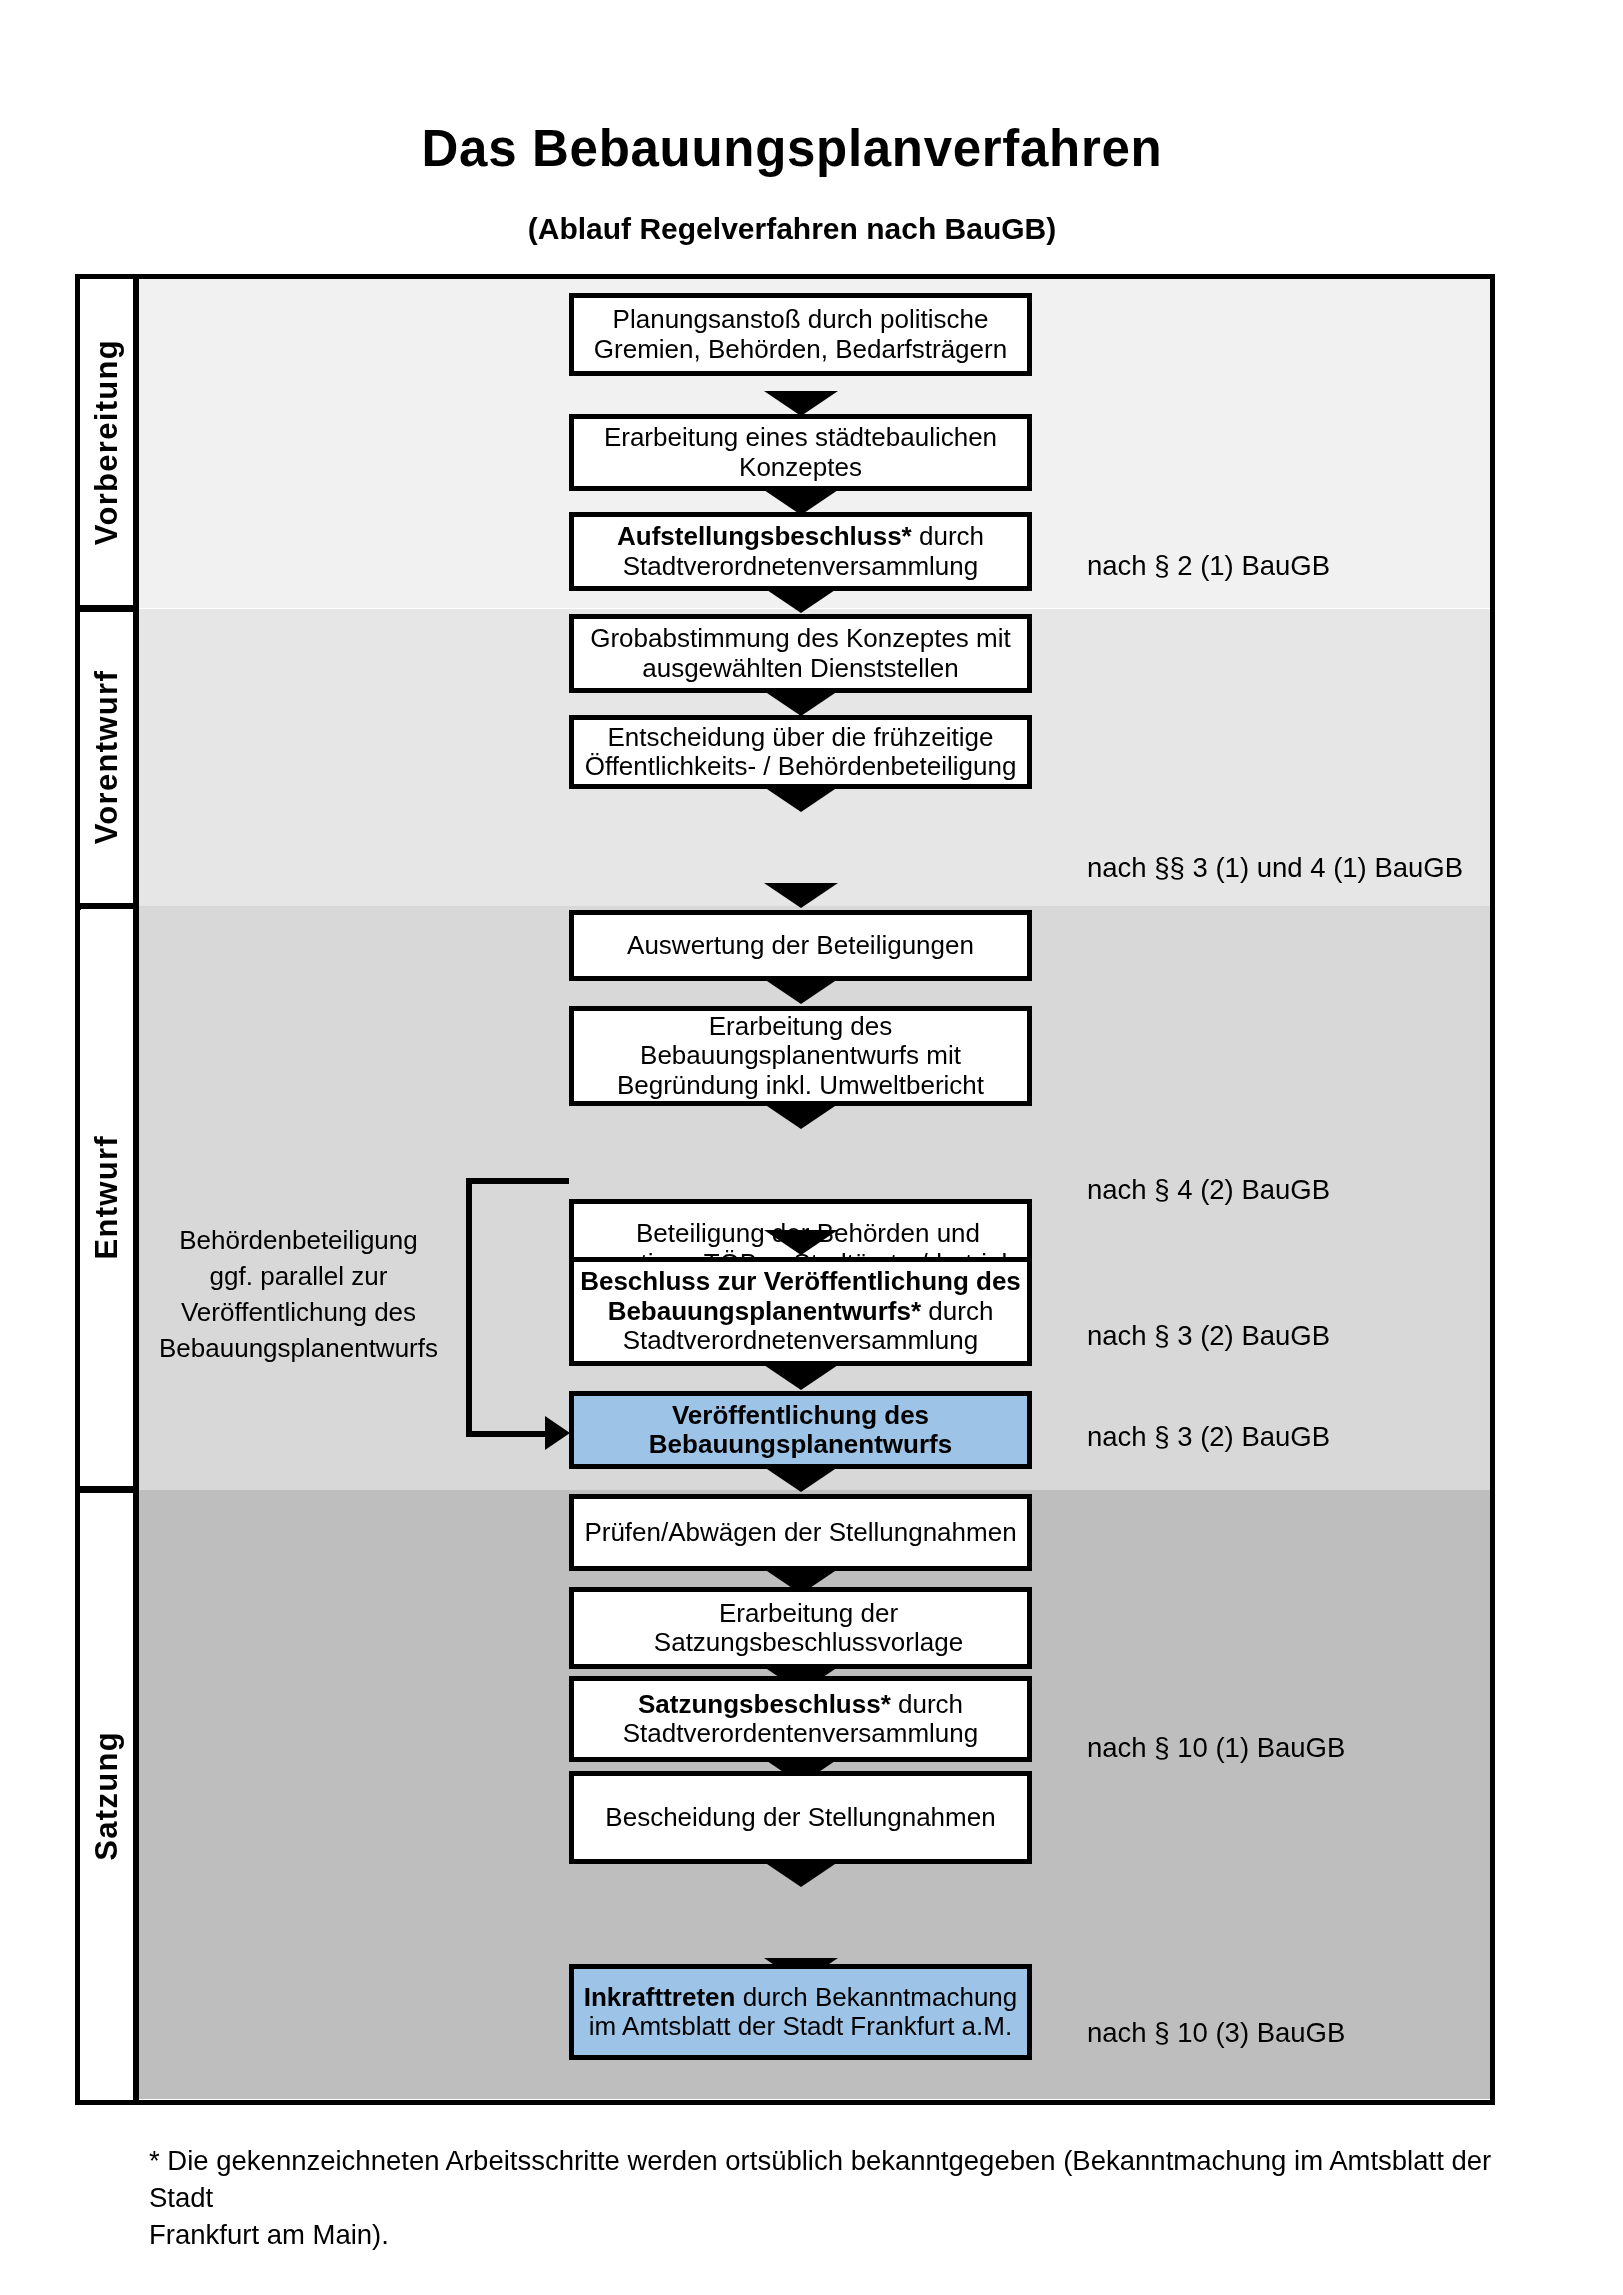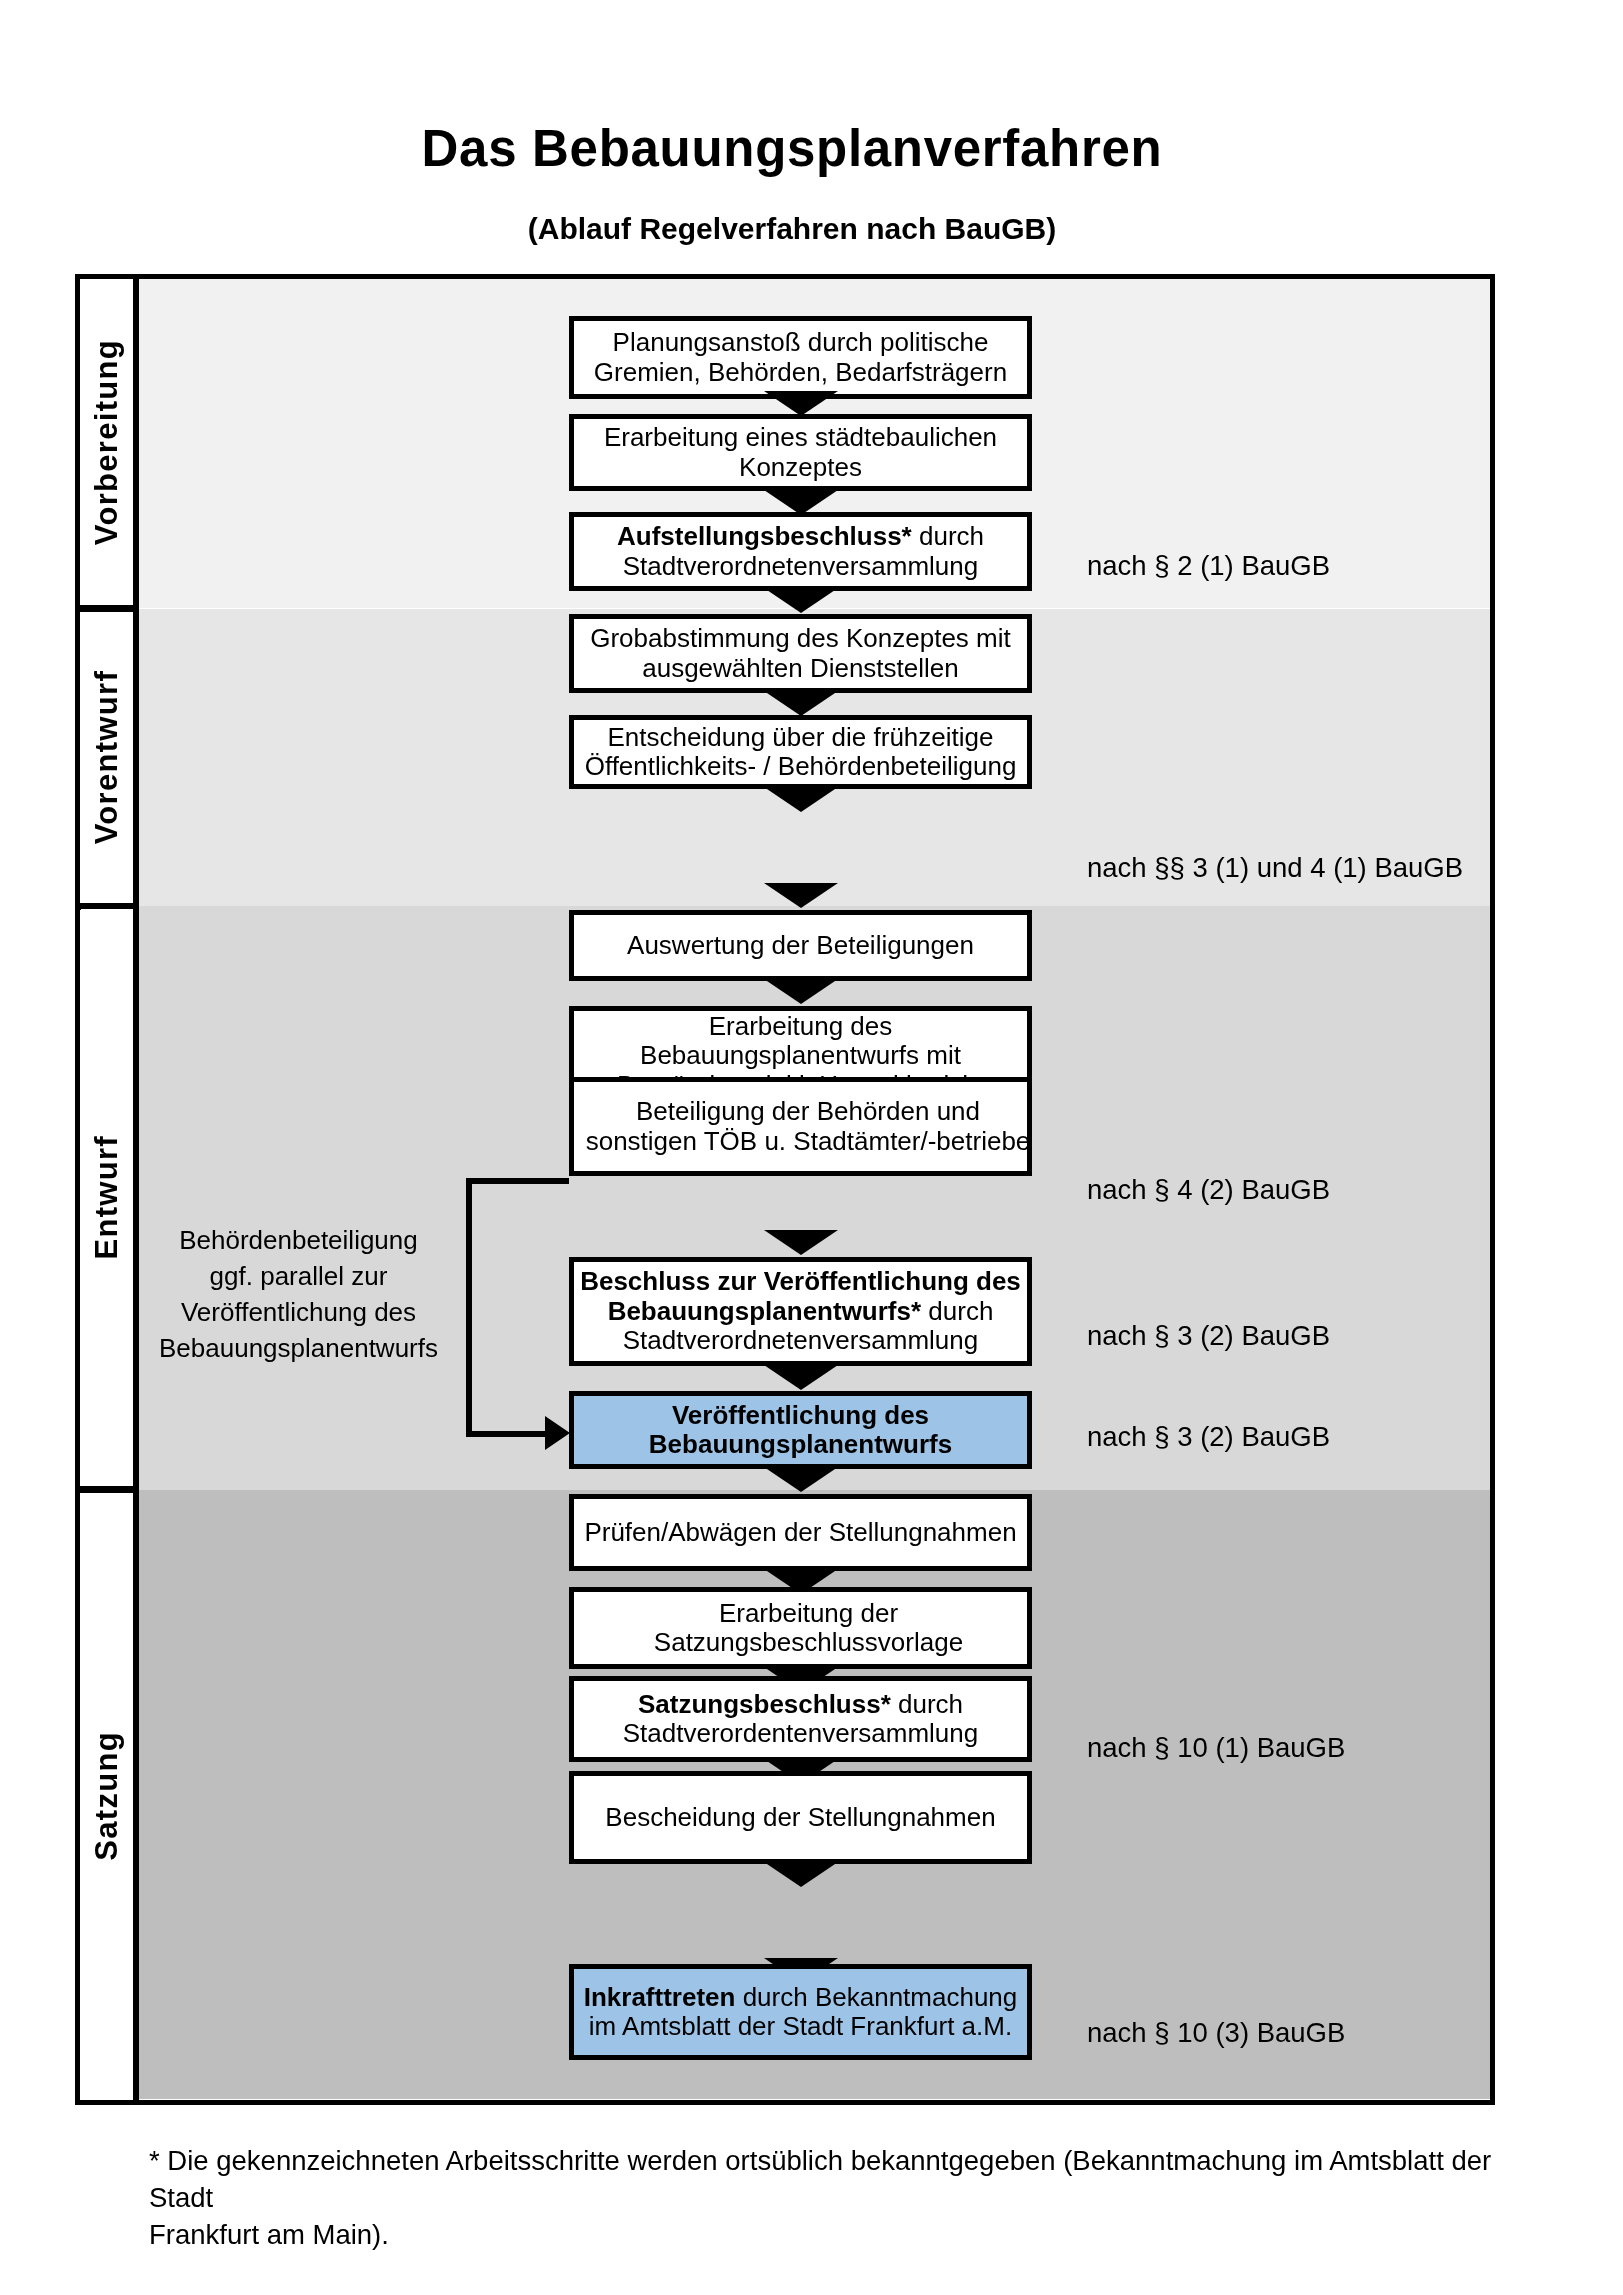--- a/index.html
+++ b/index.html
@@ -55,21 +55,21 @@
     <span>Entwurf</span>
     </div>
   <div class="abs divider" style="top:1486px;"></div>
   <div class="abs lbl-cell" style="top:1493px;height:605px;">
     <span>Satzung</span>
     </div>
 
   <div class="abs frame"></div>
   <div class="abs vsep"></div>
 
-  <div class="abs box" style="top:316px;height:83px;">
+  <div class="abs box" style="top:293px;height:83px;">
       <div class="ln"><span>Planungsanstoß durch politische</span></div>
       <div class="ln"><span>Gremien, Behörden, Bedarfsträgern</span></div>
     </div>
   <div class="abs arrow" style="top:391px;"></div>
   <div class="abs box" style="top:414px;height:77px;">
       <div class="ln"><span>Erarbeitung eines städtebaulichen</span></div>
       <div class="ln"><span>Konzeptes</span></div>
     </div>
   <div class="abs arrow" style="top:490px;"></div>
   <div class="abs box" style="top:512px;height:79px;">
@@ -91,21 +91,21 @@
   <div class="abs box" style="top:910px;height:71px;">
       <div class="ln"><span>Auswertung der Beteiligungen</span></div>
     </div>
   <div class="abs arrow" style="top:979px;"></div>
   <div class="abs box" style="top:1006px;height:100px;">
       <div class="ln"><span>Erarbeitung des</span></div>
       <div class="ln"><span>Bebauungsplanentwurfs mit</span></div>
       <div class="ln"><span>Begründung inkl. Umweltbericht</span></div>
     </div>
   <div class="abs arrow" style="top:1104px;"></div>
-  <div class="abs box" style="top:1077px;height:99px;padding-left:15px;">
+  <div class="abs box" style="top:1199px;height:99px;padding-left:15px;">
       <div class="ln"><span>Beteiligung der Behörden und</span></div>
       <div class="ln"><span>sonstigen TÖB u. Stadtämter/-betriebe</span></div>
     </div>
   <div class="abs arrow" style="top:1230px;"></div>
   <div class="abs box" style="top:1257px;height:109px;">
       <div class="ln"><span style="font-weight: bold;">Beschluss zur Veröffentlichung des</span></div>
       <div class="ln"><span style="font-weight: bold;">Bebauungsplanentwurfs*</span><span> durch</span></div>
       <div class="ln"><span>Stadtverordnetenversammlung</span></div>
     </div>
   <div class="abs arrow" style="top:1365px;"></div>

